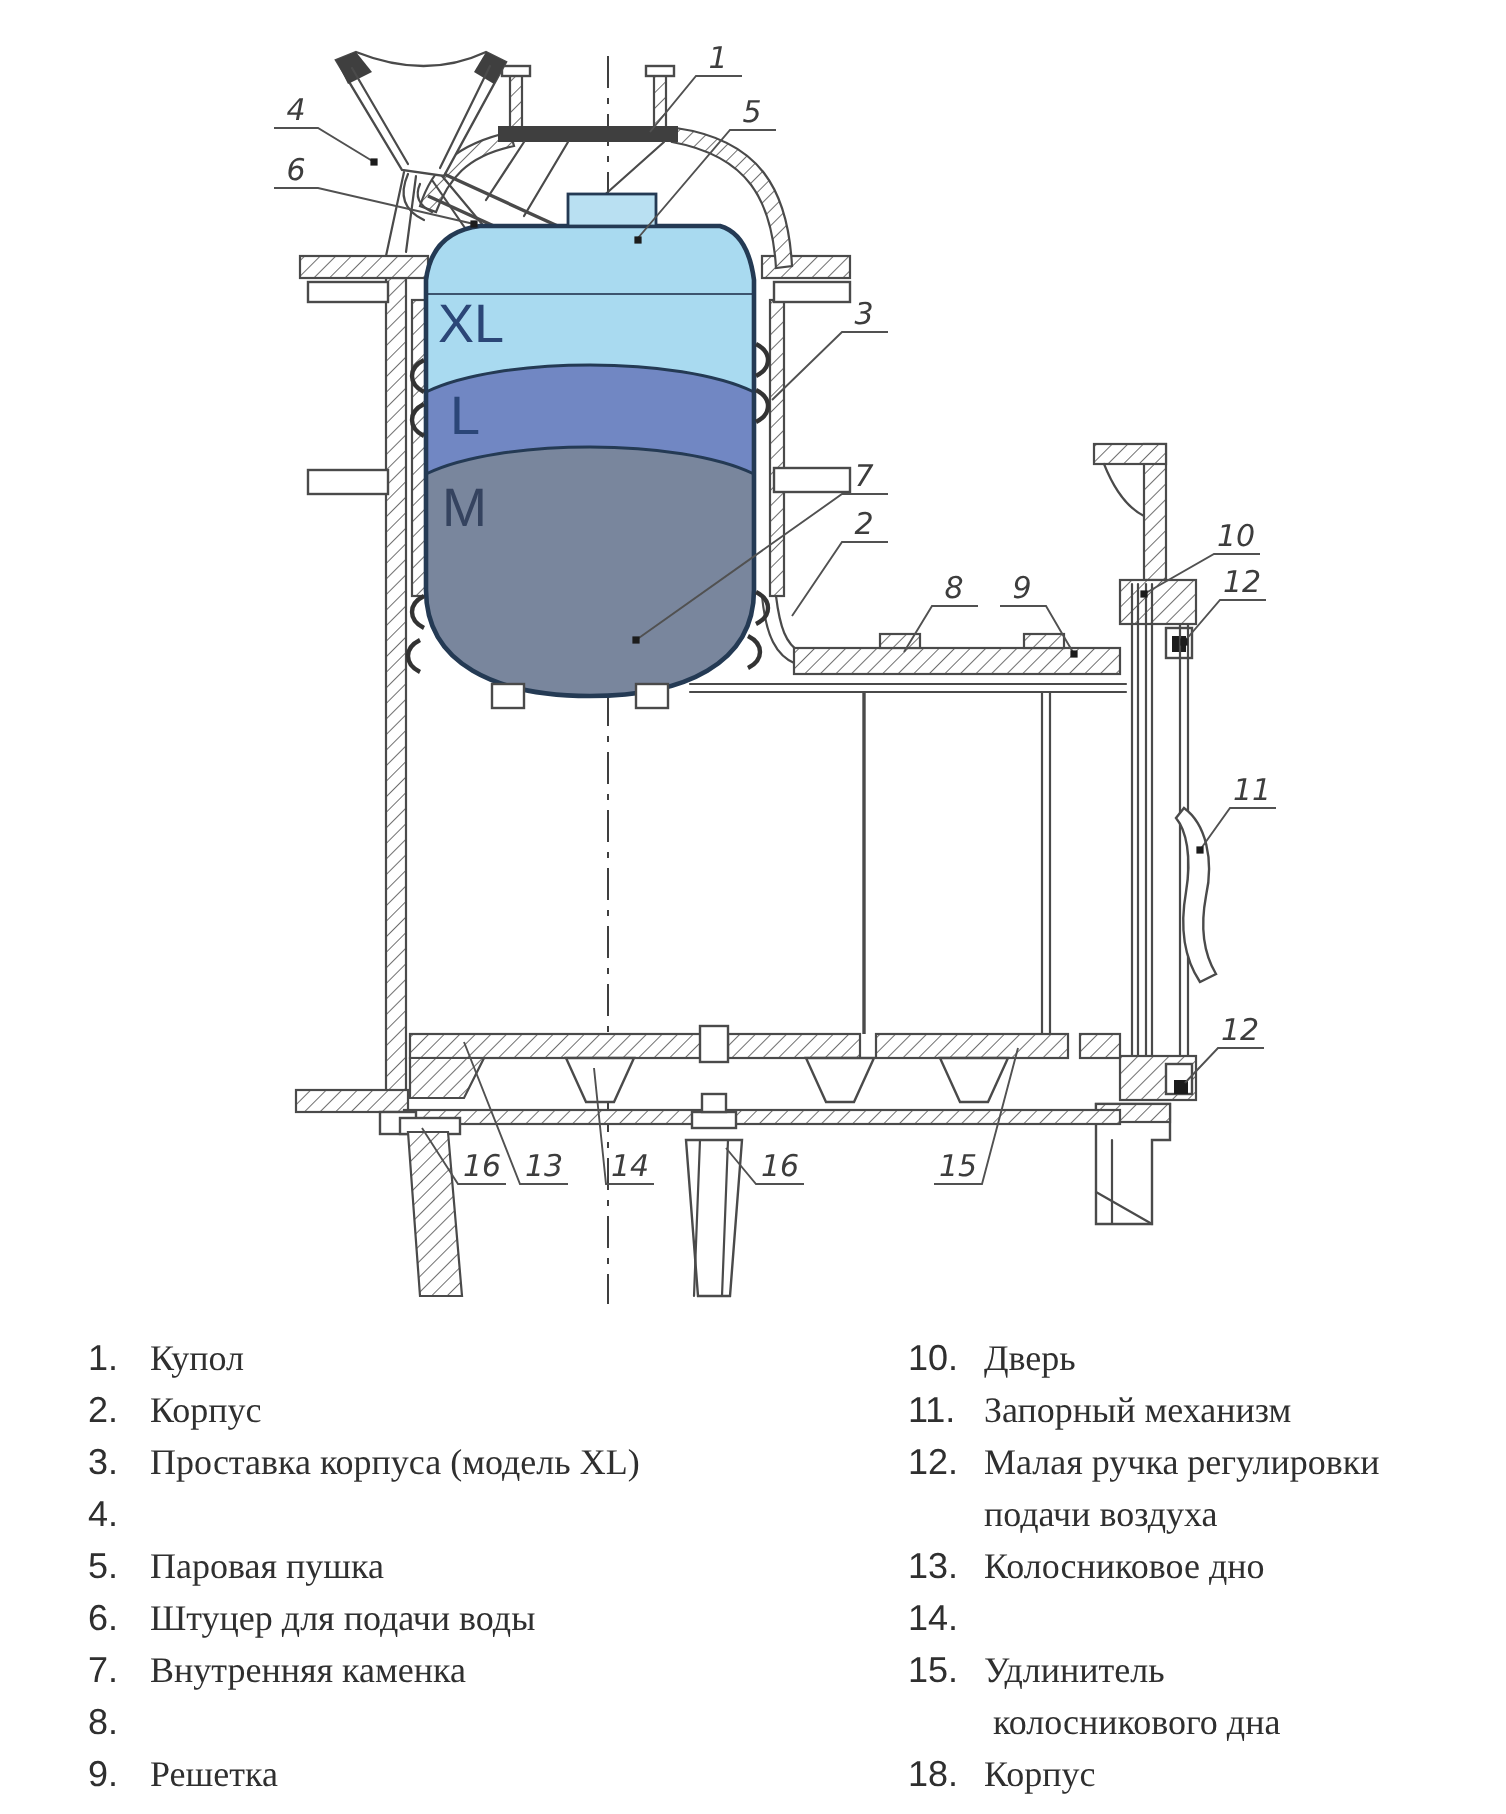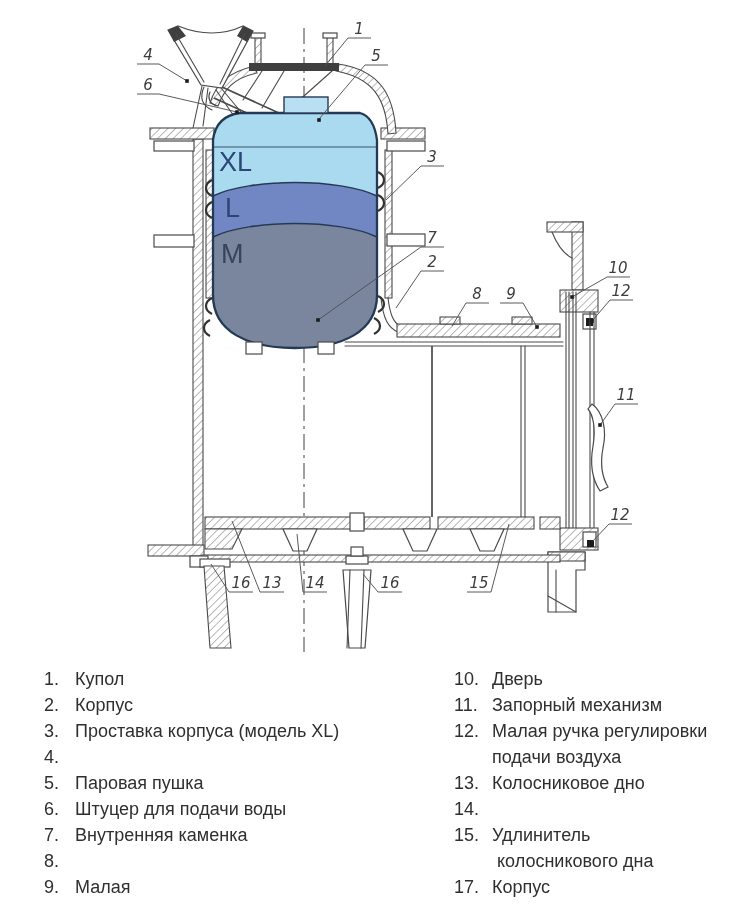--- a/index.html
+++ b/index.html
@@ -27,21 +27,21 @@
   .tl-m { fill:#35435f; }
 
   
   .legend { position:absolute; left:0; top:666px; width:753px; color:#2f2f2f; }
   .legend ol { margin:0; padding:0; list-style:none; position:absolute; top:0; }
   .legend .col-left  { left:44px;  width:386px; }
   .legend .col-right { left:454px; width:320px; }
   .legend li { display:flex; align-items:flex-start; font-size:18px; line-height:26px; }
   .legend .num { flex:0 0 31px; }
   .col-right .num { flex:0 0 38px; }
-  .legend .lbl { white-space:pre-wrap; }
+  .legend .lbl { white-space:pre-wrap;font-family:Liberation Serif, serif; }
 </style>
 </head>
 <body>
 
 <div class="page">
 
   <div class="drawing">
     <svg width="753" height="662" viewBox="0 0 753 662">
       <defs>
         <pattern id="h" width="5.5" height="5.5" patternUnits="userSpaceOnUse" patternTransform="rotate(45)">
@@ -299,21 +299,21 @@
         </li>
       <li>
           <span class="num">7.</span>
           <span class="lbl">Внутренняя каменка</span>
         </li>
       <li>
           <span class="num">8.</span>
         </li>
       <li>
           <span class="num">9.</span>
-          <span class="lbl">Малая</span>
+          <span class="lbl">Решетка</span>
         </li>
     </ol>
     <ol class="col-right">
       <li>
           <span class="num">10.</span>
           <span class="lbl">Дверь</span>
         </li>
       <li>
           <span class="num">11.</span>
           <span class="lbl">Запорный механизм</span>
@@ -329,19 +329,19 @@
         </li>
       <li>
           <span class="num">14.</span>
         </li>
       <li>
           <span class="num">15.</span>
           <span class="lbl">Удлинитель
  колосникового дна</span>
         </li>
       <li>
-          <span class="num">17.</span>
+          <span class="num">18.</span>
           <span class="lbl">Корпус</span>
         </li>
     </ol>
   </div>
 
 </div>
 
 </body></html>

